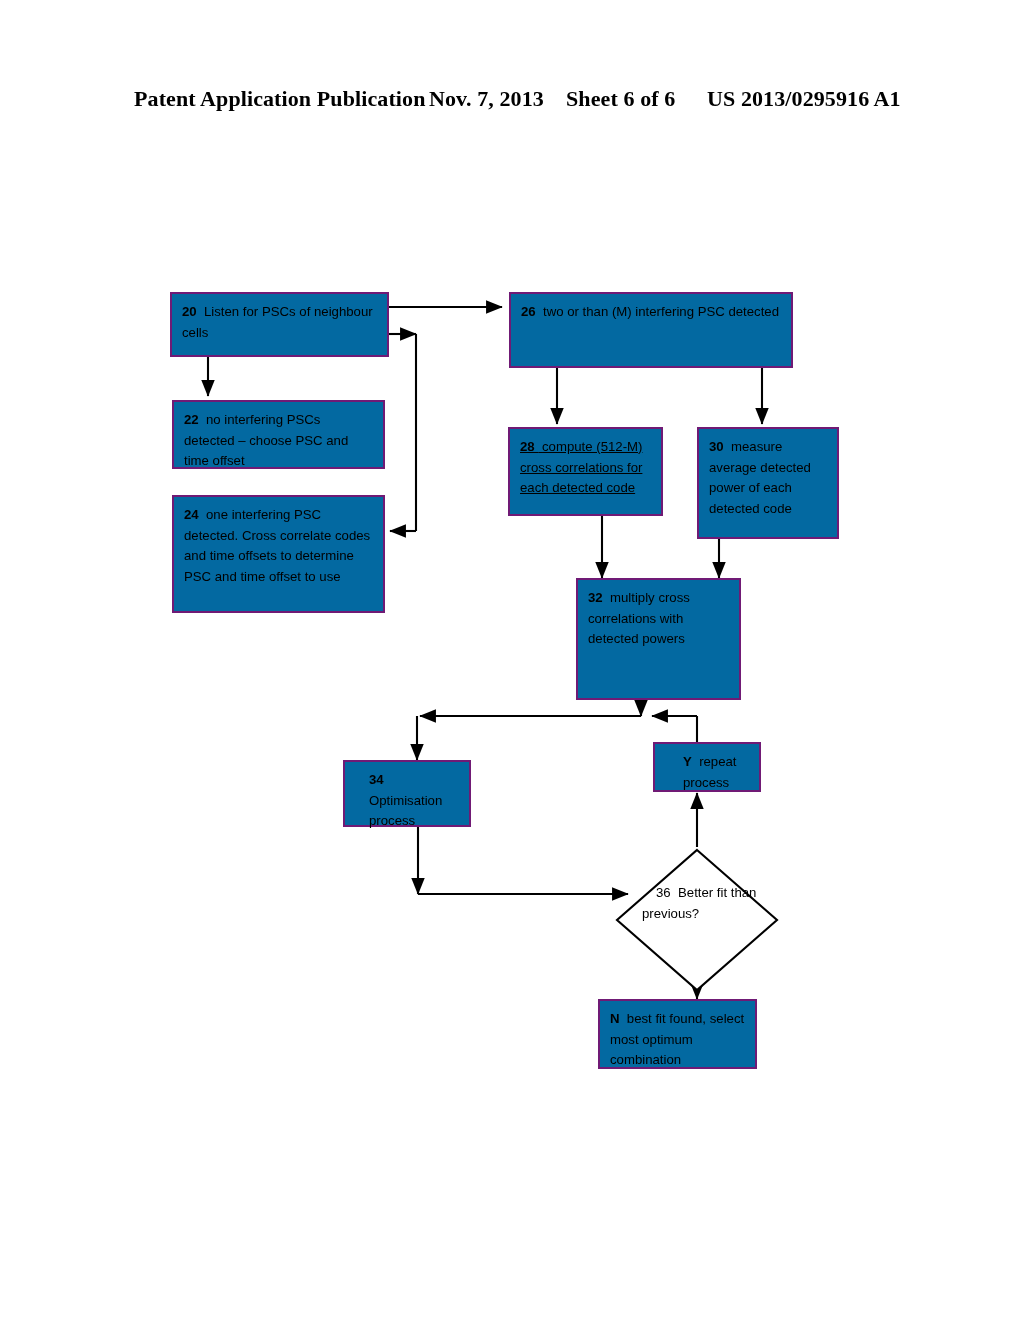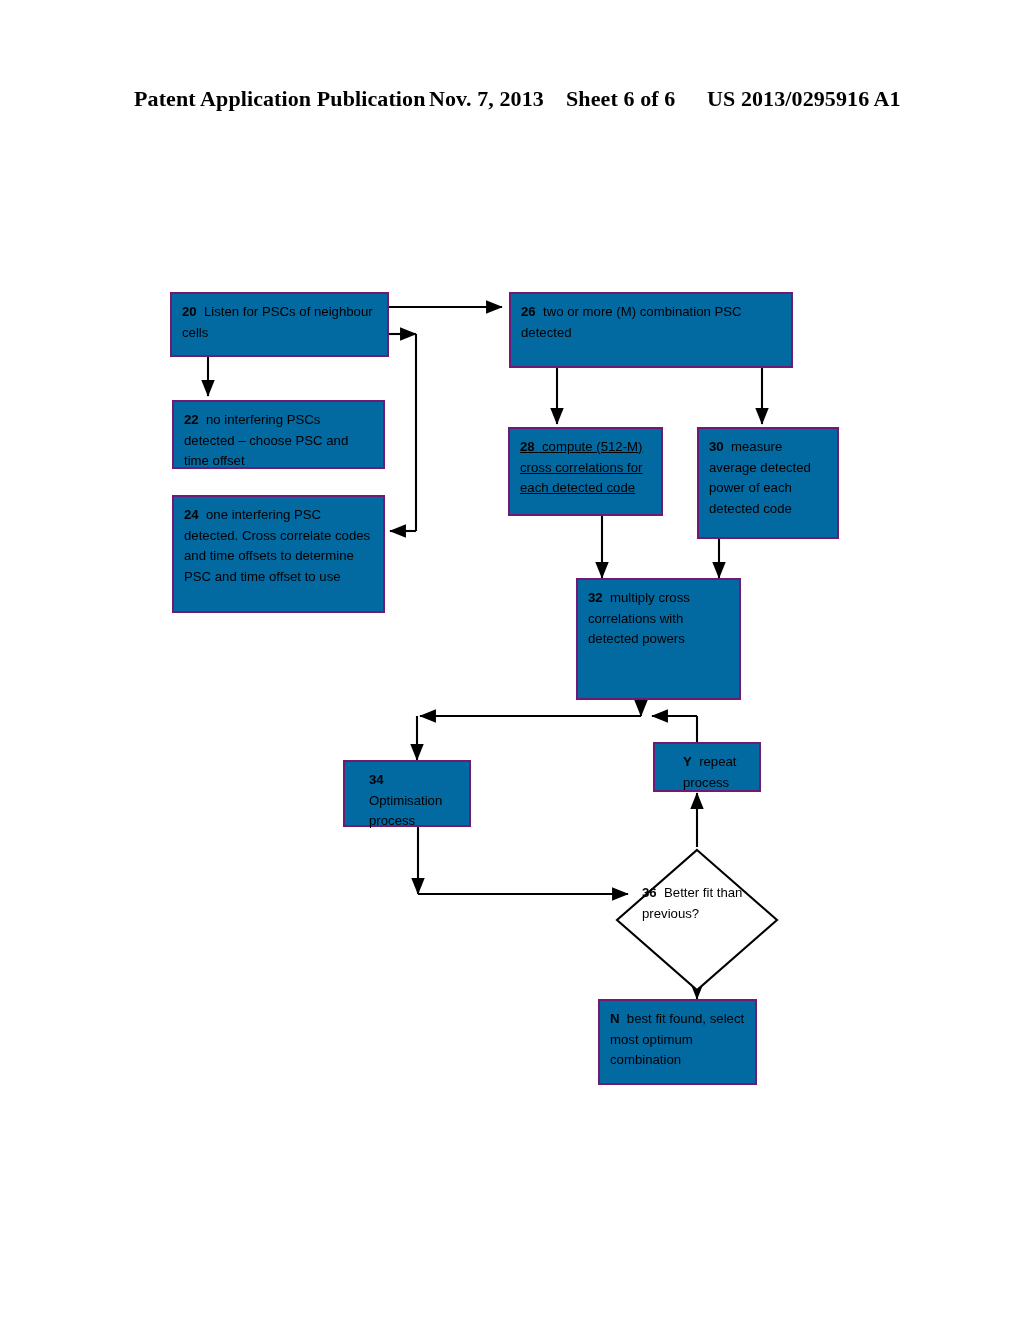--- a/index.html
+++ b/index.html
@@ -80,21 +80,21 @@
   }
   .diamond-label {
     position: absolute;
     left: 28px;
     top: 36px;
     width: 120px;
     font-size: 13.2px;
     line-height: 20.5px;
     text-align: left;
   }
-  .diamond-label .num { font-weight: bold; }
+  .diamond-label .num { font-weight: normal; margin-left: 14px; }
 </style>
 </head>
 <body>
 
 <div id="page-header">
   <span class="hdr-pub">Patent Application Publication</span>
   <span class="hdr-date">Nov. 7, 2013</span>
   <span class="hdr-sheet">Sheet 6 of 6</span>
   <span class="hdr-num">US 2013/0295916 A1</span>
 </div>
@@ -141,21 +141,21 @@
     </g>
   </svg>
 
   <div class="node" style="left:170px; top:292px; width:219px; height:65px;">
     <span class="num">20&nbsp;</span>
     <span class="txt">Listen for PSCs of neighbour cells</span>
   </div>
 
   <div class="node" style="left:509px; top:292px; width:284px; height:76px;">
     <span class="num">26&nbsp;</span>
-    <span class="txt">two or more (M) combination PSC detected</span>
+    <span class="txt">two or than (M) interfering PSC detected</span>
   </div>
 
   <div class="node" style="left:172px; top:400px; width:213px; height:69px;">
     <span class="num">22&nbsp;</span>
     <span class="txt">no interfering PSCs detected – choose PSC and time offset</span>
   </div>
 
   <div class="node" style="left:508px; top:427px; width:155px; height:89px;text-decoration:underline;">
     <span class="num">28&nbsp;</span>
     <span class="txt">compute (512-M) cross correlations for each detected code</span>
@@ -189,18 +189,18 @@
   <div class="diamond-wrap" style="left:614px; top:847px;">
     <svg class="diamond-shape" viewBox="0 0 166 146" xmlns="http://www.w3.org/2000/svg">
       <polygon points="83,3 163,73 83,143 3,73" fill="#ffffff" stroke="#000000" stroke-width="2.1"></polygon>
     </svg>
     <div class="diamond-label">
       <span class="num">36&nbsp;</span>
       <span class="txt">Better fit than previous?</span>
     </div>
   </div>
 
-  <div class="node" style="left:598px; top:999px; width:159px; height:86px;">
+  <div class="node" style="left:598px; top:999px; width:159px; height:70px;">
     <span class="num">N&nbsp;</span>
     <span class="txt">best fit found, select most optimum combination</span>
   </div>
 
 </div>
 
 </body></html>

